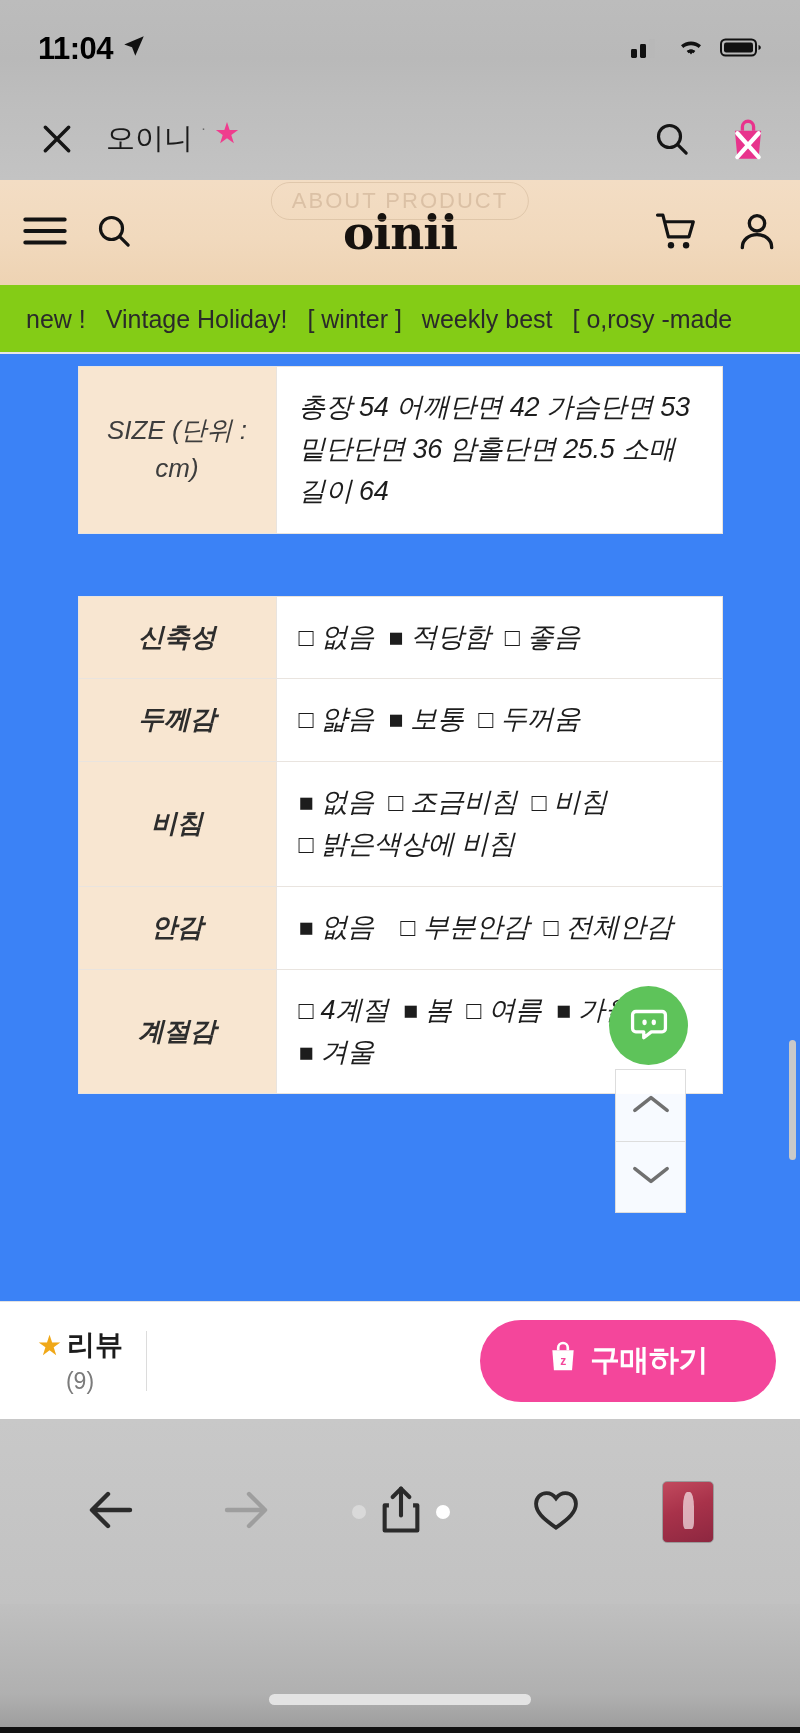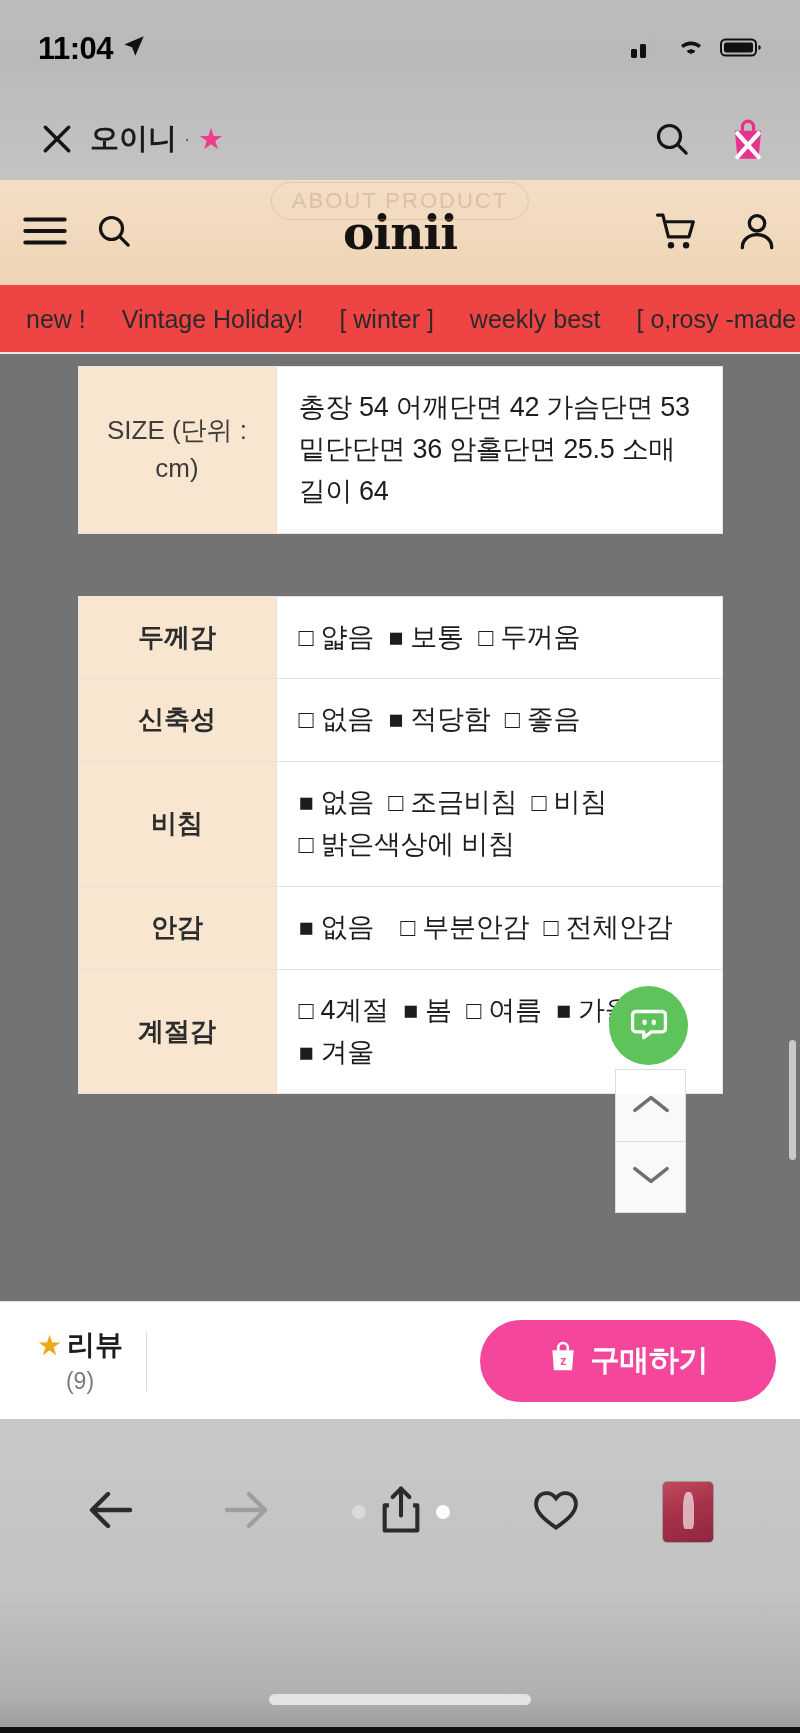--- a/index.html
+++ b/index.html
@@ -24,22 +24,22 @@
   .status-right { display: flex; align-items: center; gap: 13px; }
 
   
   .sitebar {
     position: absolute; top: 98px; left: 0; width: 800px; height: 82px;
     background: linear-gradient(to bottom, #bdbdbd 0%, #c3c3c3 100%);
     display: flex; align-items: center; padding: 0 30px;
   }
   .sitebar .close { width: 54px; display:flex; align-items:center; justify-content:center; }
   .sitebar .site-title {
-    font-size: 29px; color: #1b1b1b; margin-left: 6px;
-    display: flex; align-items: center; gap: 8px; font-weight: 700;
+    font-size: 29px; color: #1b1b1b; margin-left: 22px;
+    display: flex; gap: 8px; font-weight: 400;
   }
   .sitebar .dotsep { font-size: 15px; color:#6a6a6a; }
   .star-pink { color: #ef3d8e; font-size: 29px; line-height:1; }
   .sitebar .spacer { flex: 1; }
   .sitebar .sb-icon { margin-left: 34px; display:flex; align-items:center; }
 
   
   .siteheader {
     position: absolute; top: 180px; left: 0; width: 800px; height: 105px;
     background: linear-gradient(to bottom,#f3ddc4 0%, #f1d9bd 55%, #eed3b3 100%);
@@ -55,29 +55,29 @@
   .logo {
     position:absolute; left:50%; transform:translateX(-50%);
     font-family: "DejaVu Serif", "Liberation Serif", serif;
     font-size: 47px; font-weight: 700; color: #16120f; letter-spacing: -1px;
   }
   .hdr-right { margin-left:auto; display: flex; align-items: center; gap: 38px; z-index:2;}
 
   
   .catnav {
     position: absolute; top: 285px; left: 0; width: 800px; height: 68px;
-    background: #ef4444; display: flex; align-items: center; gap: 36px;
+    background: #84cc16; display: flex; align-items: center; gap: 20px;
     padding: 0 26px; overflow: hidden; white-space: nowrap;
   }
   .catnav .cat { font-size: 25px; color: #2a2a2a; flex: none; }
   .navline { position:absolute; top:352px; left:0; width:800px; height:2px; background:#e6e6e6;}
 
   
   .content { position: absolute; top: 354px; left: 0; width: 800px; height: 947px;
-             background: #737373; overflow: hidden; }
+             background: #3b82f6; overflow: hidden; font-style: italic; }
 
   table.spec { border-collapse: collapse; margin: 12px auto 0 auto; width: 645px; }
   table.spec.second { margin-top: 62px; }
   table.spec td { border: 1px solid #e9e4df; vertical-align: middle; }
   td.lbl {
     width: 198px; background: #f8e6d1; text-align: center; padding: 22px 10px;
     font-size: 26px; color: #3d3d3d; line-height: 1.45;
   }
   td.lbl.bold { font-weight: 700; color:#2d2d2d; }
   td.val {
@@ -274,26 +274,26 @@
           <tr>
         <td class="lbl">SIZE (단위 : cm)</td>
         <td class="val">총장 54 어깨단면 42 가슴단면 53 밑단단면 36 암홀단면 25.5 소매길이 64</td>
       </tr>
     </tbody>
       </table>
 
     <table class="spec second">
       <tbody>
       <tr>
+        <td class="lbl bold">신축성</td>
+        <td class="val chk"><span id="opt2"><span style="white-space: nowrap;"><span class="box">□</span><span> 없음</span></span>&nbsp; <span style="white-space: nowrap;"><span class="box">■</span><span> 적당함</span></span>&nbsp; <span style="white-space: nowrap;"><span class="box">□</span><span> 좋음</span></span></span></td>
+      </tr>
+      <tr>
         <td class="lbl bold">두께감</td>
         <td class="val chk"><span id="opt1"><span style="white-space: nowrap;"><span class="box">□</span><span> 얇음</span></span>&nbsp; <span style="white-space: nowrap;"><span class="box">■</span><span> 보통</span></span>&nbsp; <span style="white-space: nowrap;"><span class="box">□</span><span> 두꺼움</span></span></span></td>
-      </tr>
-      <tr>
-        <td class="lbl bold">신축성</td>
-        <td class="val chk"><span id="opt2"><span style="white-space: nowrap;"><span class="box">□</span><span> 없음</span></span>&nbsp; <span style="white-space: nowrap;"><span class="box">■</span><span> 적당함</span></span>&nbsp; <span style="white-space: nowrap;"><span class="box">□</span><span> 좋음</span></span></span></td>
       </tr>
       <tr>
         <td class="lbl bold">비침</td>
         <td class="val chk"><span id="opt3"><span style="white-space: nowrap;"><span class="box">■</span><span> 없음</span></span>&nbsp; <span style="white-space: nowrap;"><span class="box">□</span><span> 조금비침</span></span>&nbsp; <span style="white-space: nowrap;"><span class="box">□</span><span> 비침</span></span>&nbsp; <span style="white-space: nowrap;"><span class="box">□</span><span> 밝은색상에 비침</span></span></span></td>
       </tr>
       <tr>
         <td class="lbl bold">안감</td>
         <td class="val chk"><span id="opt4"><span style="white-space: nowrap;"><span class="box">■</span><span> 없음</span></span>&nbsp; <span style="white-space: nowrap; padding-left: 12px;"><span class="box">□</span><span> 부분안감</span></span>&nbsp; <span style="white-space: nowrap;"><span class="box">□</span><span> 전체안감</span></span></span></td>
       </tr>
       <tr>

